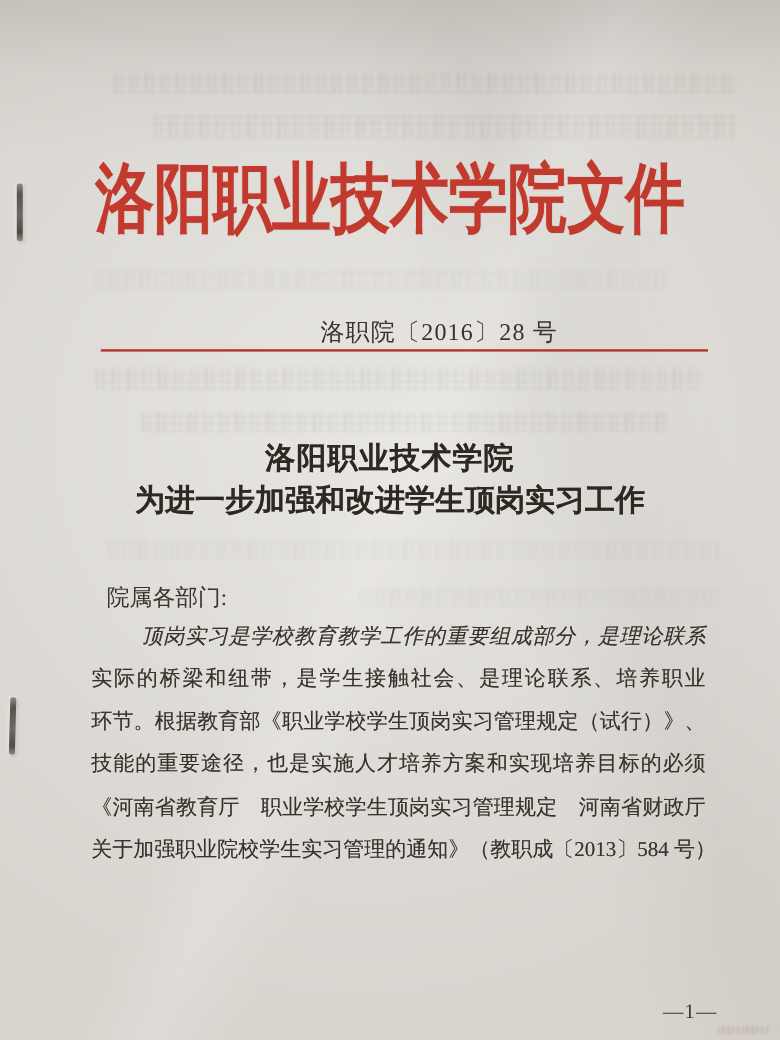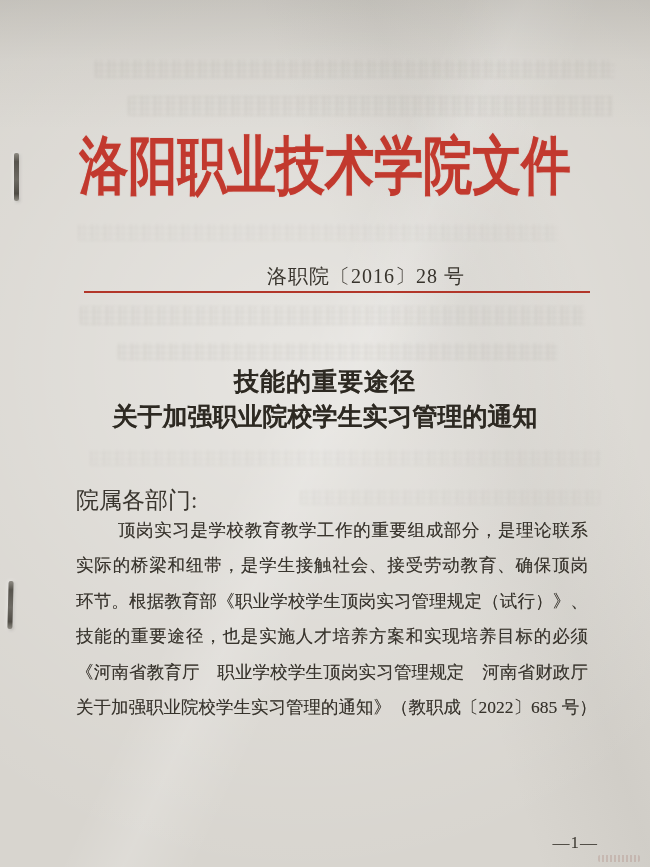--- a/index.html
+++ b/index.html
@@ -41,31 +41,31 @@
   .doc-title-1, .doc-title-2 {
     position:absolute; left:0; width:650px; text-align:center;
     font-weight:bold; color:#2d2922; white-space:nowrap;
     text-shadow:0 0 .5px rgba(45,41,34,.6);
   }
   .doc-title-1 { top:365px; font-size:25px; letter-spacing:1px; }
   .doc-title-2 { top:400px; font-size:25px; letter-spacing:0px; }
 
   
   .salutation {
-    position:absolute; top:485px; left:76px;
-    font-size:23px; color:var(--ink,#38342d);
+    position:absolute; top:485px; left:89px;
+    font-size:19px; color:var(--ink,#38342d);
   }
   .body-text { position:absolute; top:513px; left:76px; width:512px; }
   .bline {
     height:35.4px; line-height:35.4px; font-size:17.5px;
     color:var(--ink,#38342d); white-space:nowrap;
     text-align:justify; text-align-last:justify; text-justify:inter-ideograph;
     text-shadow:0 0 .4px rgba(56,52,45,.5);
   }
-  .bline.indent { text-indent:42px; }
+  .bline.indent { text-indent:42px;font-style:italic; }
 
   .page-number {
     position:absolute; top:833px; right:52px;
     font-size:17px; color:#3a362f; letter-spacing:1px;
   }
 
   
   .staple {
     position:absolute; width:5px; border-radius:2px;
     background:linear-gradient(180deg,#8f8c84 0%,#57544d 18%,#6d6a63 55%,#4f4c45 85%,#8f8c84 100%);
@@ -102,29 +102,29 @@
   <div class="ghost corner-mark" style="top:855px; left:598px; width:42px; height:7px;"></div>
 
   <div class="staple staple-top"></div>
   <div class="staple staple-bottom"></div>
 
   <div class="letterhead">洛阳职业技术学院文件</div>
 
   <div class="doc-number">洛职院〔2016〕28 号</div>
   <div class="red-line"></div>
 
-  <div class="doc-title-1">技能的重要途径</div>
-  <div class="doc-title-2">关于加强职业院校学生实习管理的通知</div>
+  <div class="doc-title-1">洛阳职业技术学院</div>
+  <div class="doc-title-2">为进一步加强和改进学生顶岗实习工作</div>
 
   <div class="salutation">院属各部门:</div>
 
   <div class="body-text">
     <div class="bline indent">顶岗实习是学校教育教学工作的重要组成部分，是理论联系</div>
-    <div class="bline">实际的桥梁和纽带，是学生接触社会、接受劳动教育、确保顶岗</div>
+    <div class="bline">实际的桥梁和纽带，是学生接触社会、是理论联系、培养职业</div>
     <div class="bline">环节。根据教育部《职业学校学生顶岗实习管理规定（试行）》、</div>
     <div class="bline">技能的重要途径，也是实施人才培养方案和实现培养目标的必须</div>
     <div class="bline">《河南省教育厅　职业学校学生顶岗实习管理规定　河南省财政厅</div>
-    <div class="bline">关于加强职业院校学生实习管理的通知》（教职成〔2022〕685 号）</div>
+    <div class="bline">关于加强职业院校学生实习管理的通知》（教职成〔2013〕584 号）</div>
   </div>
 
   <div class="page-number">—1—</div>
 
 </div>
 
 </body></html>

